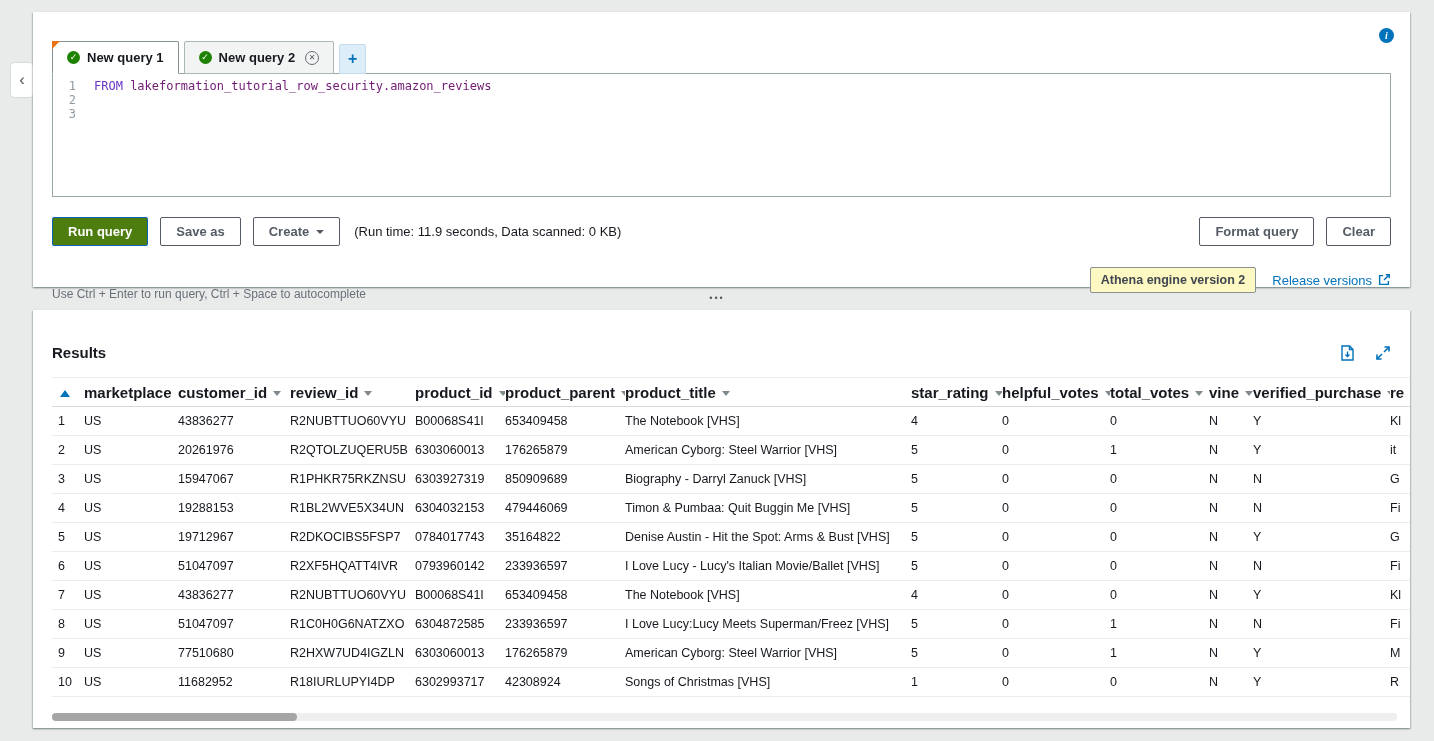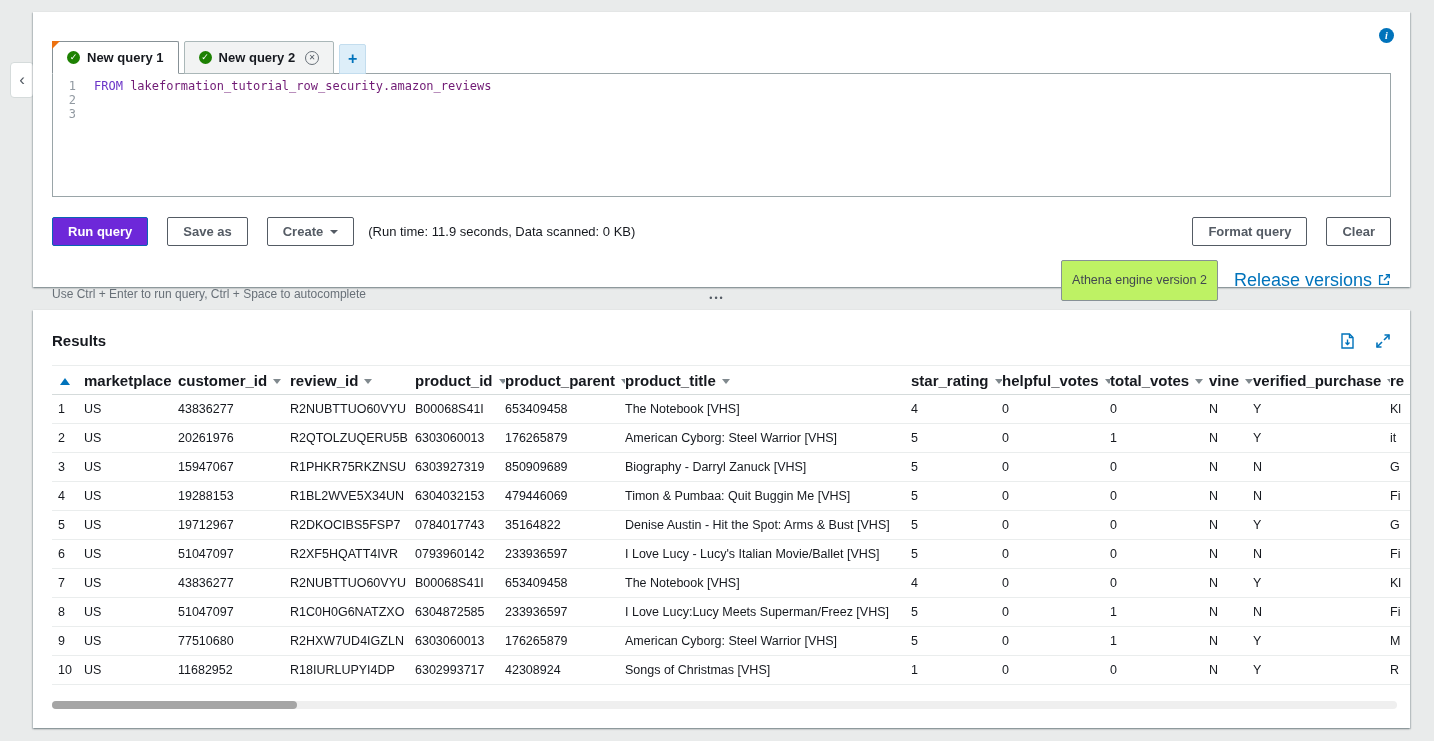--- a/index.html
+++ b/index.html
@@ -73,48 +73,48 @@
   .tok-number { color:#a22f2f; }
   .tok-plain { color:#16191f; }
 
   
   .btn-row { display:flex; align-items:center; margin-top:20px; }
   .btn {
     height:29px; padding:0 15px; background:#fff; border:1px solid #545b64; border-radius:2px;
     color:#545b64; font-family:"Liberation Sans",sans-serif; font-size:13px; font-weight:700;
     cursor:pointer; display:inline-flex; align-items:center; gap:7px; white-space:nowrap;
   }
-  .btn + .btn { margin-left:19px; }
-  .btn.primary { background:#6d28d9; border-color:#0a64b4; color:#fff; }
+  .btn + .btn { margin-left:12px; }
+  .btn.primary { background:#4d7c0f; border-color:#0a64b4; color:#fff; }
   .caret-down {
     display:inline-block; width:0; height:0;
     border-left:4px solid transparent; border-right:4px solid transparent; border-top:4px solid #545b64;
   }
   .run-info { margin-left:14px; font-size:13px; color:#16191f; }
   .flex-spacer { flex:1; }
 
   
   .hint-row { display:flex; align-items:center; margin-top:13px; }
   .hint { font-size:12px; color:#687078;margin-top:28px; }
   .engine-badge {
-    height:41px; padding:0 10px; background:#bef264; border:1px solid #879196; border-radius:2px;
-    color:#414750; font-size:12.5px; font-weight:400; display:inline-flex; align-items:center; cursor:pointer;
+    height:26px; padding:0 10px; background:#fef9c3; border:1px solid #879196; border-radius:2px;
+    color:#414750; font-size:12.5px; font-weight:700; display:inline-flex; align-items:center; cursor:pointer;
   }
   .release-link {
-    margin-left:16px; color:#0073bb; font-size:18px; display:inline-flex; align-items:center; gap:5px;
+    margin-left:16px; color:#0073bb; font-size:13px; display:inline-flex; align-items:center; gap:5px;
     text-decoration:none; cursor:pointer;
   }
 
   
   .splitter { height:23px; display:flex; align-items:center; justify-content:center; cursor:row-resize; }
   .splitter .dots { color:#545b64; font-size:9px; letter-spacing:2px; line-height:9px; }
 
   
   .results-panel { height:418px; padding-top:22px; }
-  .results-head { display:flex; align-items:center; padding:0 19px 16px 19px; }
+  .results-head { display:flex; align-items:center; padding:0 19px 16px 19px;margin-top:12px; }
   .results-title { font-size:15px; font-weight:700; }
   .result-icons { margin-left:auto; display:flex; gap:20px; align-items:center; }
   .icon-btn { cursor:pointer; display:inline-flex; }
 
   .table-wrap { margin-left:19px; width:1358px; overflow:hidden; }
   table { border-collapse:collapse; table-layout:fixed; width:1520px; }
   th,td { text-align:left; white-space:nowrap; overflow:hidden; padding:0 6px 0 0; }
   thead th { height:29px; font-size:15px; font-weight:700; border-top:1px solid #eaeded; border-bottom:1px solid #d5dbdb; cursor:pointer; }
   tbody td { height:29px; font-size:12.5px; border-bottom:1px solid #eaeded; }
   .rownum { padding-left:6px; }

